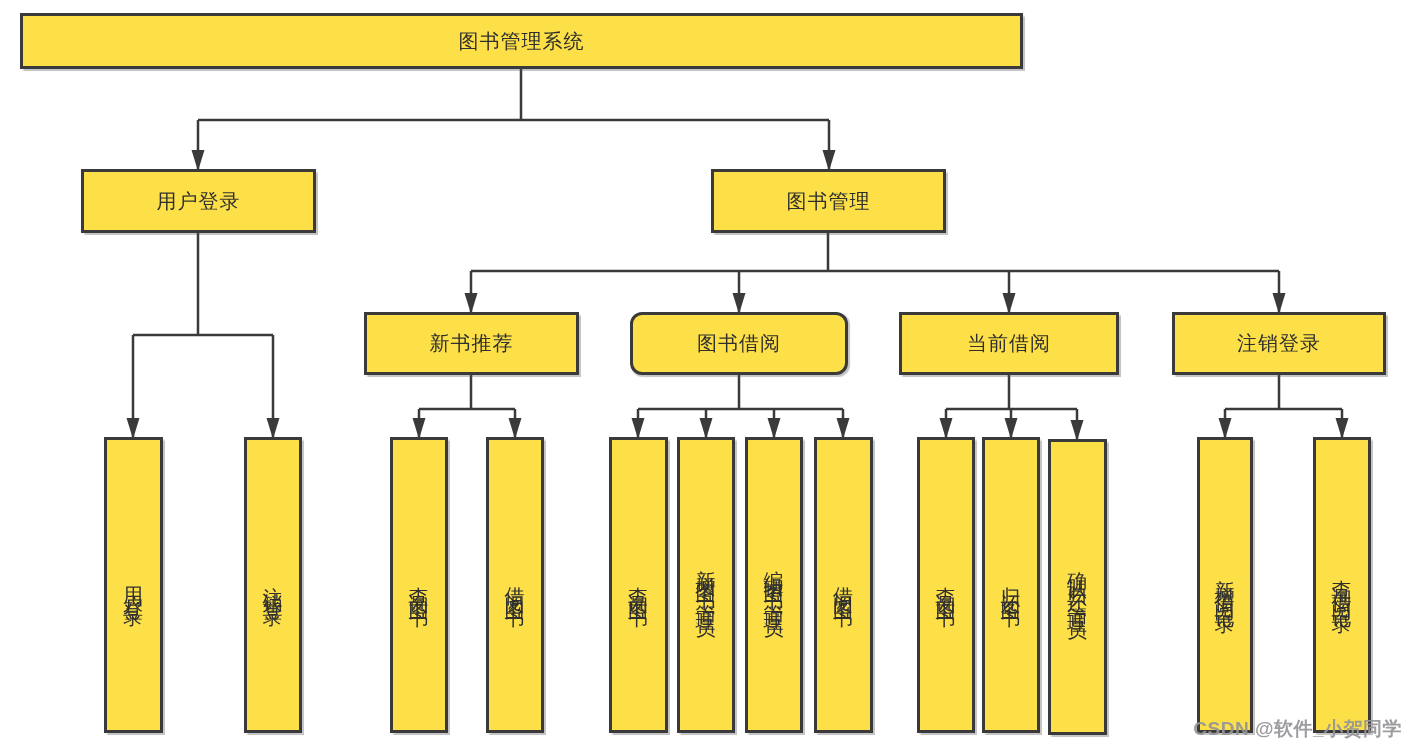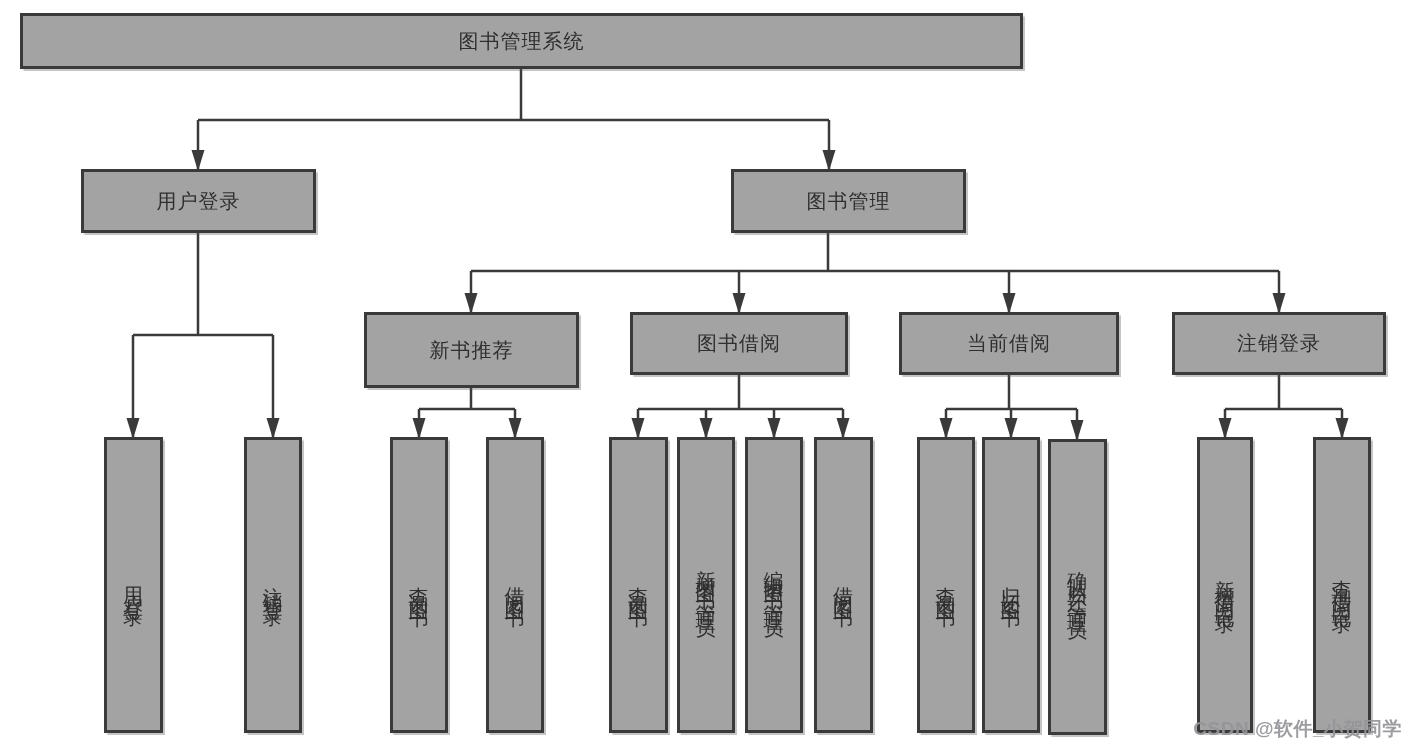--- a/index.html
+++ b/index.html
@@ -4,37 +4,37 @@
 <style>
   html,body{margin:0;padding:0;background:#ffffff;}
   body{
     width:1405px;height:747px;position:relative;overflow:hidden;
     font-family:"Liberation Sans","DejaVu Sans",sans-serif;
     color:#2f2f2f;
   }
   #canvas{position:absolute;inset:0;width:1405px;height:747px;}
   svg.connectors{position:absolute;left:0;top:0;width:1405px;height:747px;pointer-events:none;}
   .node{
-    position:absolute;background:#a3a3a3;border:3px solid #3a3a3a;
+    position:absolute;background:#fde047;border:3px solid #3a3a3a;
     box-sizing:border-box;display:flex;align-items:center;justify-content:center;
     box-shadow:1.5px 1.5px 1px rgba(90,90,90,0.35);
     text-align:center;
   }
   .h-node{font-size:20px;letter-spacing:1px;}
   .leaf{font-size:20px;}
   .leaf .vtext{
     writing-mode:vertical-rl;text-orientation:mixed;
     letter-spacing:7px;line-height:1;white-space:nowrap;
   }
   
   .root          {left:20px;  top:13px;  width:1003px;height:56px;}
   .user-login    {left:81px;  top:169px; width:235px; height:64px;}
-  .book-mgmt     {left:711px; top:169px; width:235px; height:64px;margin-left:20px;}
-  .new-book      {left:364px; top:312px; width:215px; height:76px;}
-  .book-borrow   {left:630px; top:312px; width:218px; height:63px;}
+  .book-mgmt     {left:711px; top:169px; width:235px; height:64px;}
+  .new-book      {left:364px; top:312px; width:215px; height:63px;}
+  .book-borrow   {left:630px; top:312px; width:218px; height:63px;border-radius:12px;}
   .current-borrow{left:899px; top:312px; width:220px; height:63px;align-items:center;}
   .borrow-record {left:1172px;top:312px; width:214px; height:63px;}
   
   .lf1a{left:104px; top:437px;width:59px;height:296px;}
   .lf1b{left:244px; top:437px;width:58px;height:296px;}
   .lf2a{left:390px; top:437px;width:58px;height:296px;}
   .lf2b{left:486px; top:437px;width:58px;height:296px;}
   .lf3a{left:609px; top:437px;width:59px;height:296px;}
   .lf3b{left:677px; top:437px;width:58px;height:296px;}
   .lf3c{left:745px; top:437px;width:58px;height:296px;}

